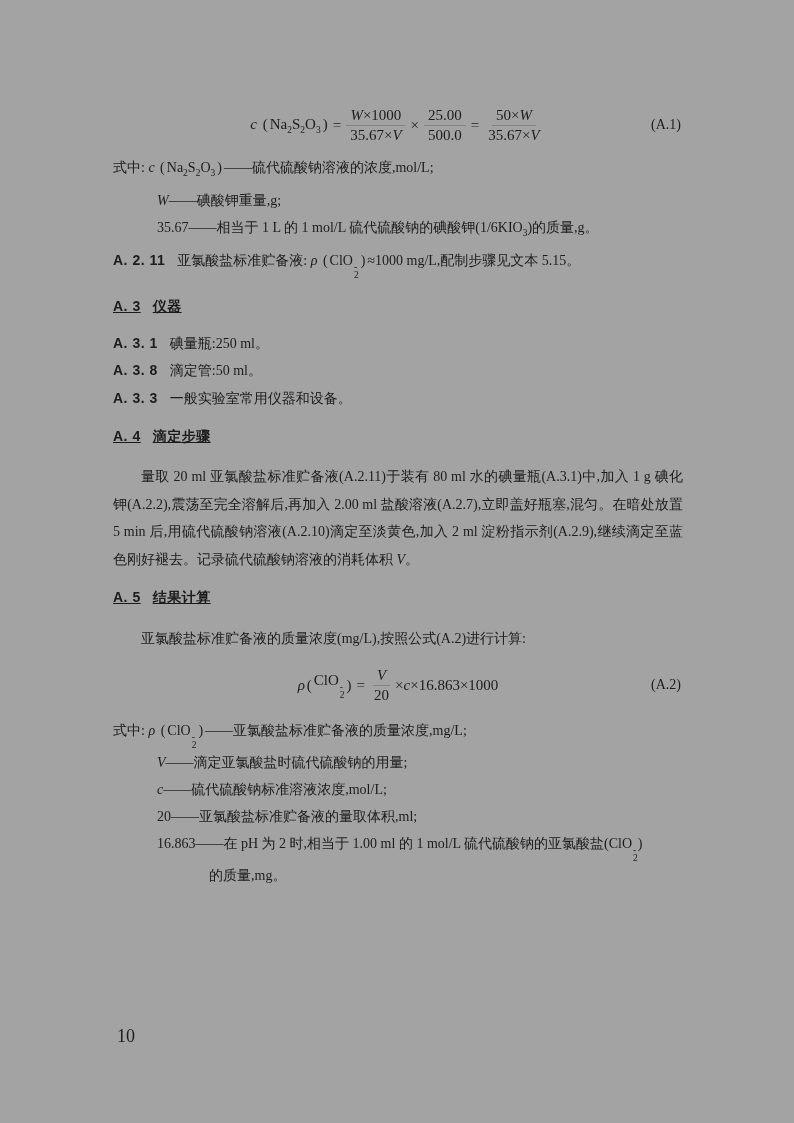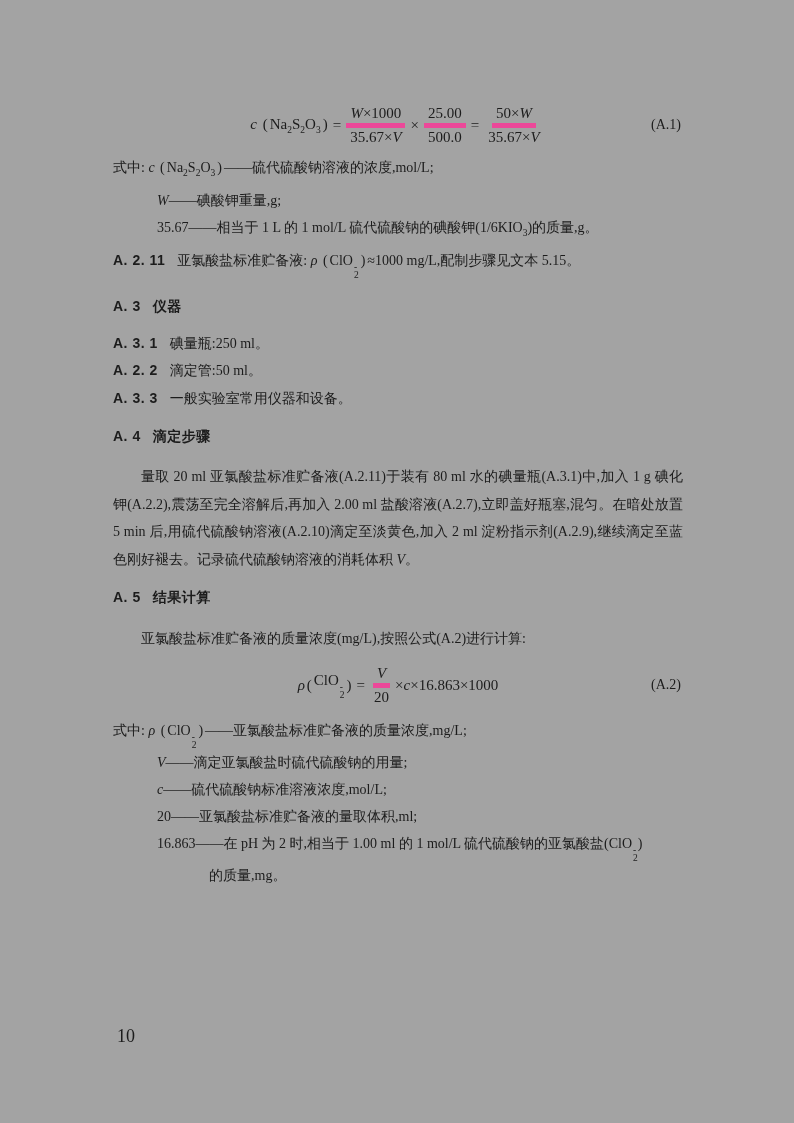--- a/index.html
+++ b/index.html
@@ -15,41 +15,42 @@
   .content { position:absolute; left:113px; top:96px; width:570px; }
 
   
   .formula-row {
     position:relative;
     display:flex; align-items:center; justify-content:center;
     height:58px; font-size:15px;
   }
   .eq-label { position:absolute; right:2px; top:50%; transform:translateY(-50%); font-size:14px; }
   .frac { display:inline-flex; flex-direction:column; align-items:center; vertical-align:middle; line-height:1.25; margin:0 2px; }
-  .frac .num { padding:0 4px; border-bottom:5px solid #ec4899; }
+  .frac .num { padding:0 4px; border-bottom:1px solid #ec4899; }
   .frac .den { padding:0 4px; }
   .op { margin:0 3px; }
   i.var { font-style:italic; font-family:"Liberation Serif","DejaVu Serif",serif; }
   sub.cs { font-size:9.5px; }
   .ss { display:inline-flex; flex-direction:column; align-items:flex-start; font-size:9.5px; line-height:8px; vertical-align:-5px; margin-left:1px; }
   .paren { margin:0 2px; }
 
   
   .def-line { line-height:27px; }
   .def-indent { margin-left:44px; }
   .hang2 { margin-left:52px; }
   .clause-line { line-height:27px; }
   .clause-label {
     font-family:"Liberation Sans","DejaVu Sans",sans-serif;
     font-weight:bold; margin-right:12px; letter-spacing:0.5px;
   }
   .heading {
     line-height:27px; font-weight:bold;
     font-family:"Liberation Sans","DejaVu Sans",sans-serif;
     letter-spacing:0.5px;
+    text-decoration:underline;
   }
   .heading .heading-title { margin-left:12px; }
   .h-a3 { margin-top:14px; }
   .items-a3 { margin-top:10px; }
   .items-a3 .clause-line { line-height:27.5px; }
   .h-a4 { margin-top:11px; }
   .para {
     margin-top:13px;
     text-align:justify; text-indent:2em; line-height:27.5px;
   }
@@ -112,21 +113,21 @@
     </div>
 
     <div class="heading h-a3">
       <span>A. 3</span><span class="heading-title">仪器</span>
     </div>
     <div class="items-a3">
       <div class="clause-line">
         <span class="clause-label">A. 3. 1</span><span>碘量瓶:250 ml。</span>
       </div>
       <div class="clause-line">
-        <span class="clause-label">A. 2. 2</span><span>滴定管:50 ml。</span>
+        <span class="clause-label">A. 3. 8</span><span>滴定管:50 ml。</span>
       </div>
       <div class="clause-line">
         <span class="clause-label">A. 3. 3</span><span>一般实验室常用仪器和设备。</span>
       </div>
     </div>
 
     <div class="heading h-a4">
       <span>A. 4</span><span class="heading-title">滴定步骤</span>
     </div>
     <div class="para">

